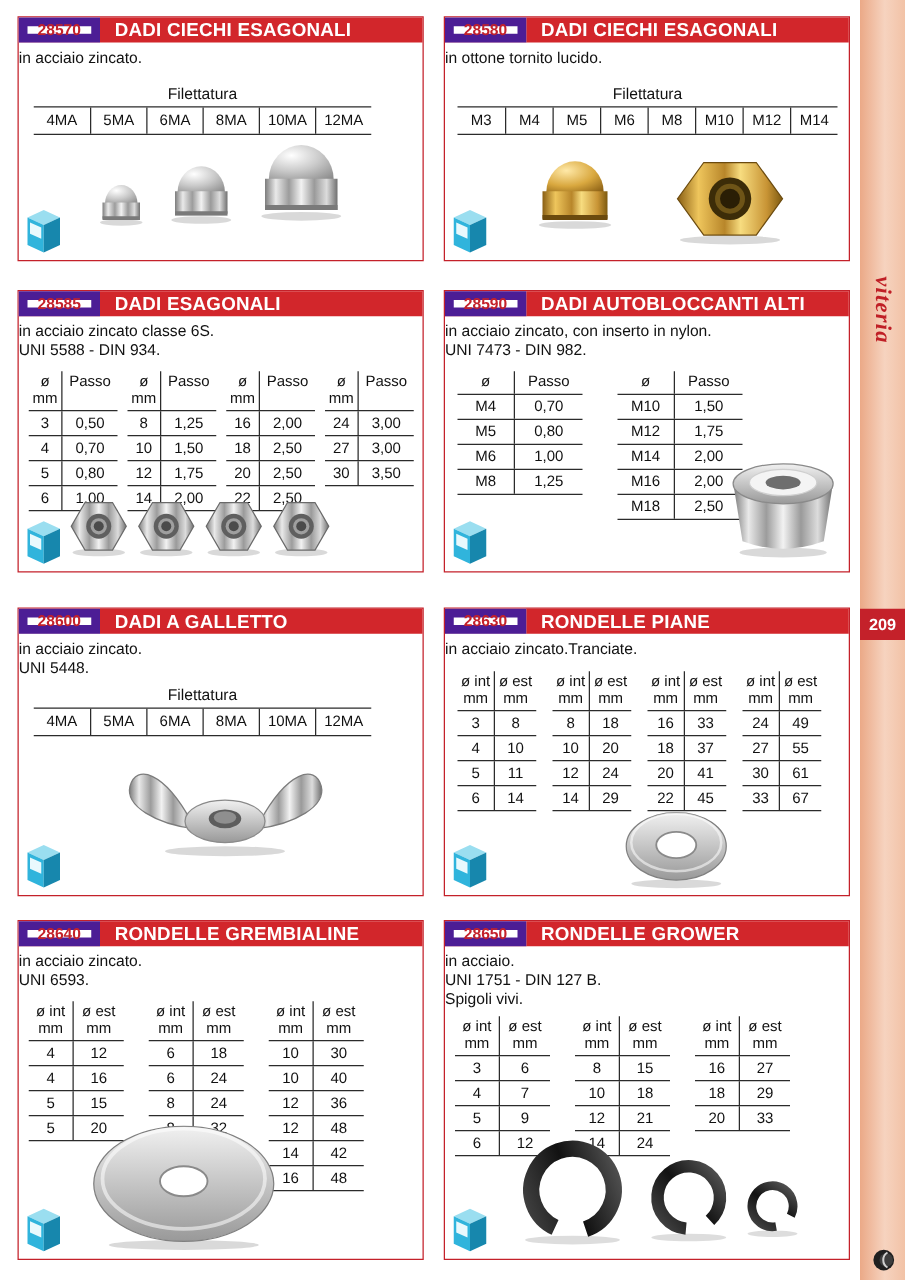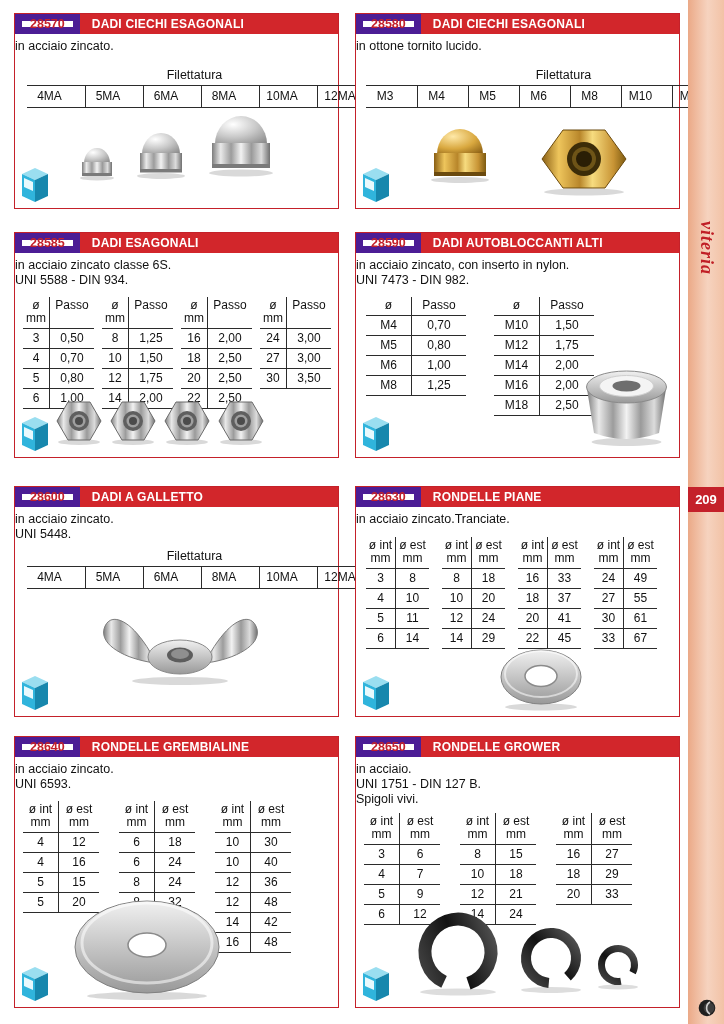--- a/index.html
+++ b/index.html
@@ -13,28 +13,28 @@
   .card-header {
     position:absolute; top:0; left:0; right:0; height:20px;
     background:#d2262b; display:flex; align-items:stretch;
   }
   .code-box {
     background:#fff; border:7px solid #4c1d95; color:#c4212a;
     font-weight:bold; font-size:12.5px; display:flex; align-items:center;
     padding:0 8px; flex:0 0 auto;
   }
   .card-title {
-    color:#fff; font-weight:bold; font-size:12px; display:flex;
+    color:#fff; font-weight:bold; font-size:15px; display:flex;
     align-items:center; padding-left:12px; letter-spacing:.2px; white-space:nowrap;
   }
   .desc { position:absolute; left:0; top:25px; font-size:12.5px; line-height:15px; }
   
   .ft { position:absolute; }
   .ft-label { text-align:center; font-size:12.5px; padding-bottom:3px; }
-  .ft-row { display:flex; border-top:1px solid #2b2b2b; border-bottom:1px solid #2b2b2b;gap:13px; }
+  .ft-row { display:flex; border-top:1px solid #2b2b2b; border-bottom:1px solid #2b2b2b; }
   .ft-cell { font-size:12px; text-align:center; padding:3px 0 4px; }
   .ft-cell + .ft-cell { border-left:1px solid #2b2b2b; }
   .ft6 .ft-cell { width:45px; }
   .ft8 .ft-cell { width:38px; }
   
   .pt { position:absolute; display:flex; }
   .pg { flex:0 0 auto; }
   .prow { display:flex; }
   .pc { font-size:12px; text-align:center; padding:2px 0 3px; line-height:14px; }
   .pc1 { border-right:1px solid #2b2b2b; }

